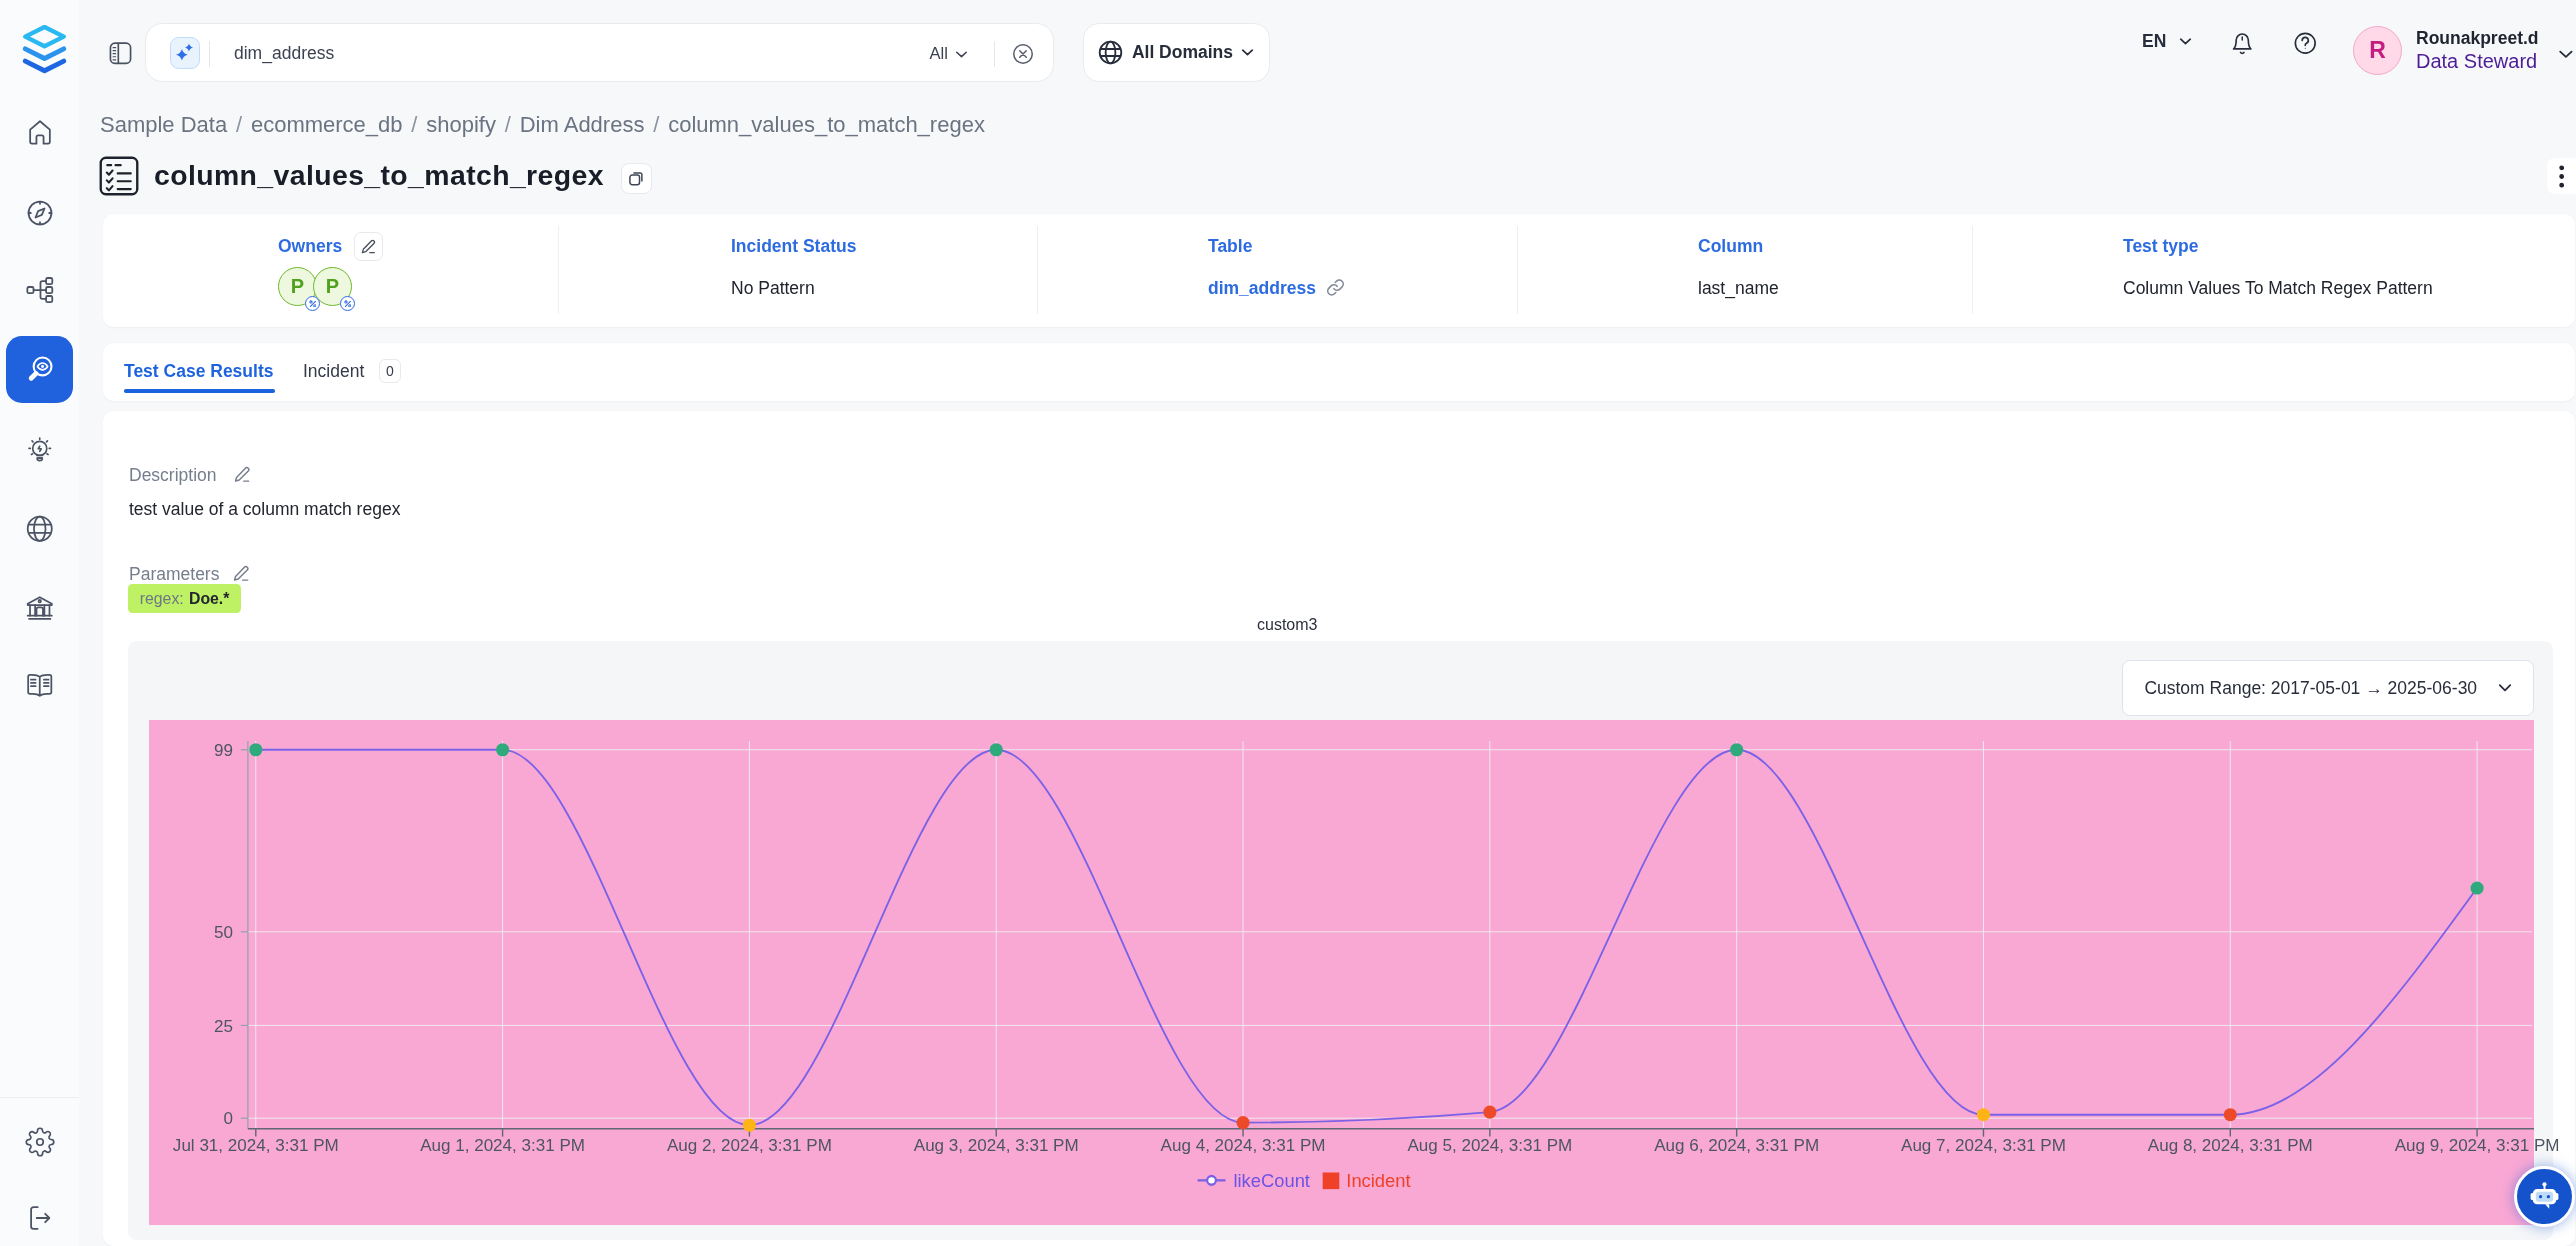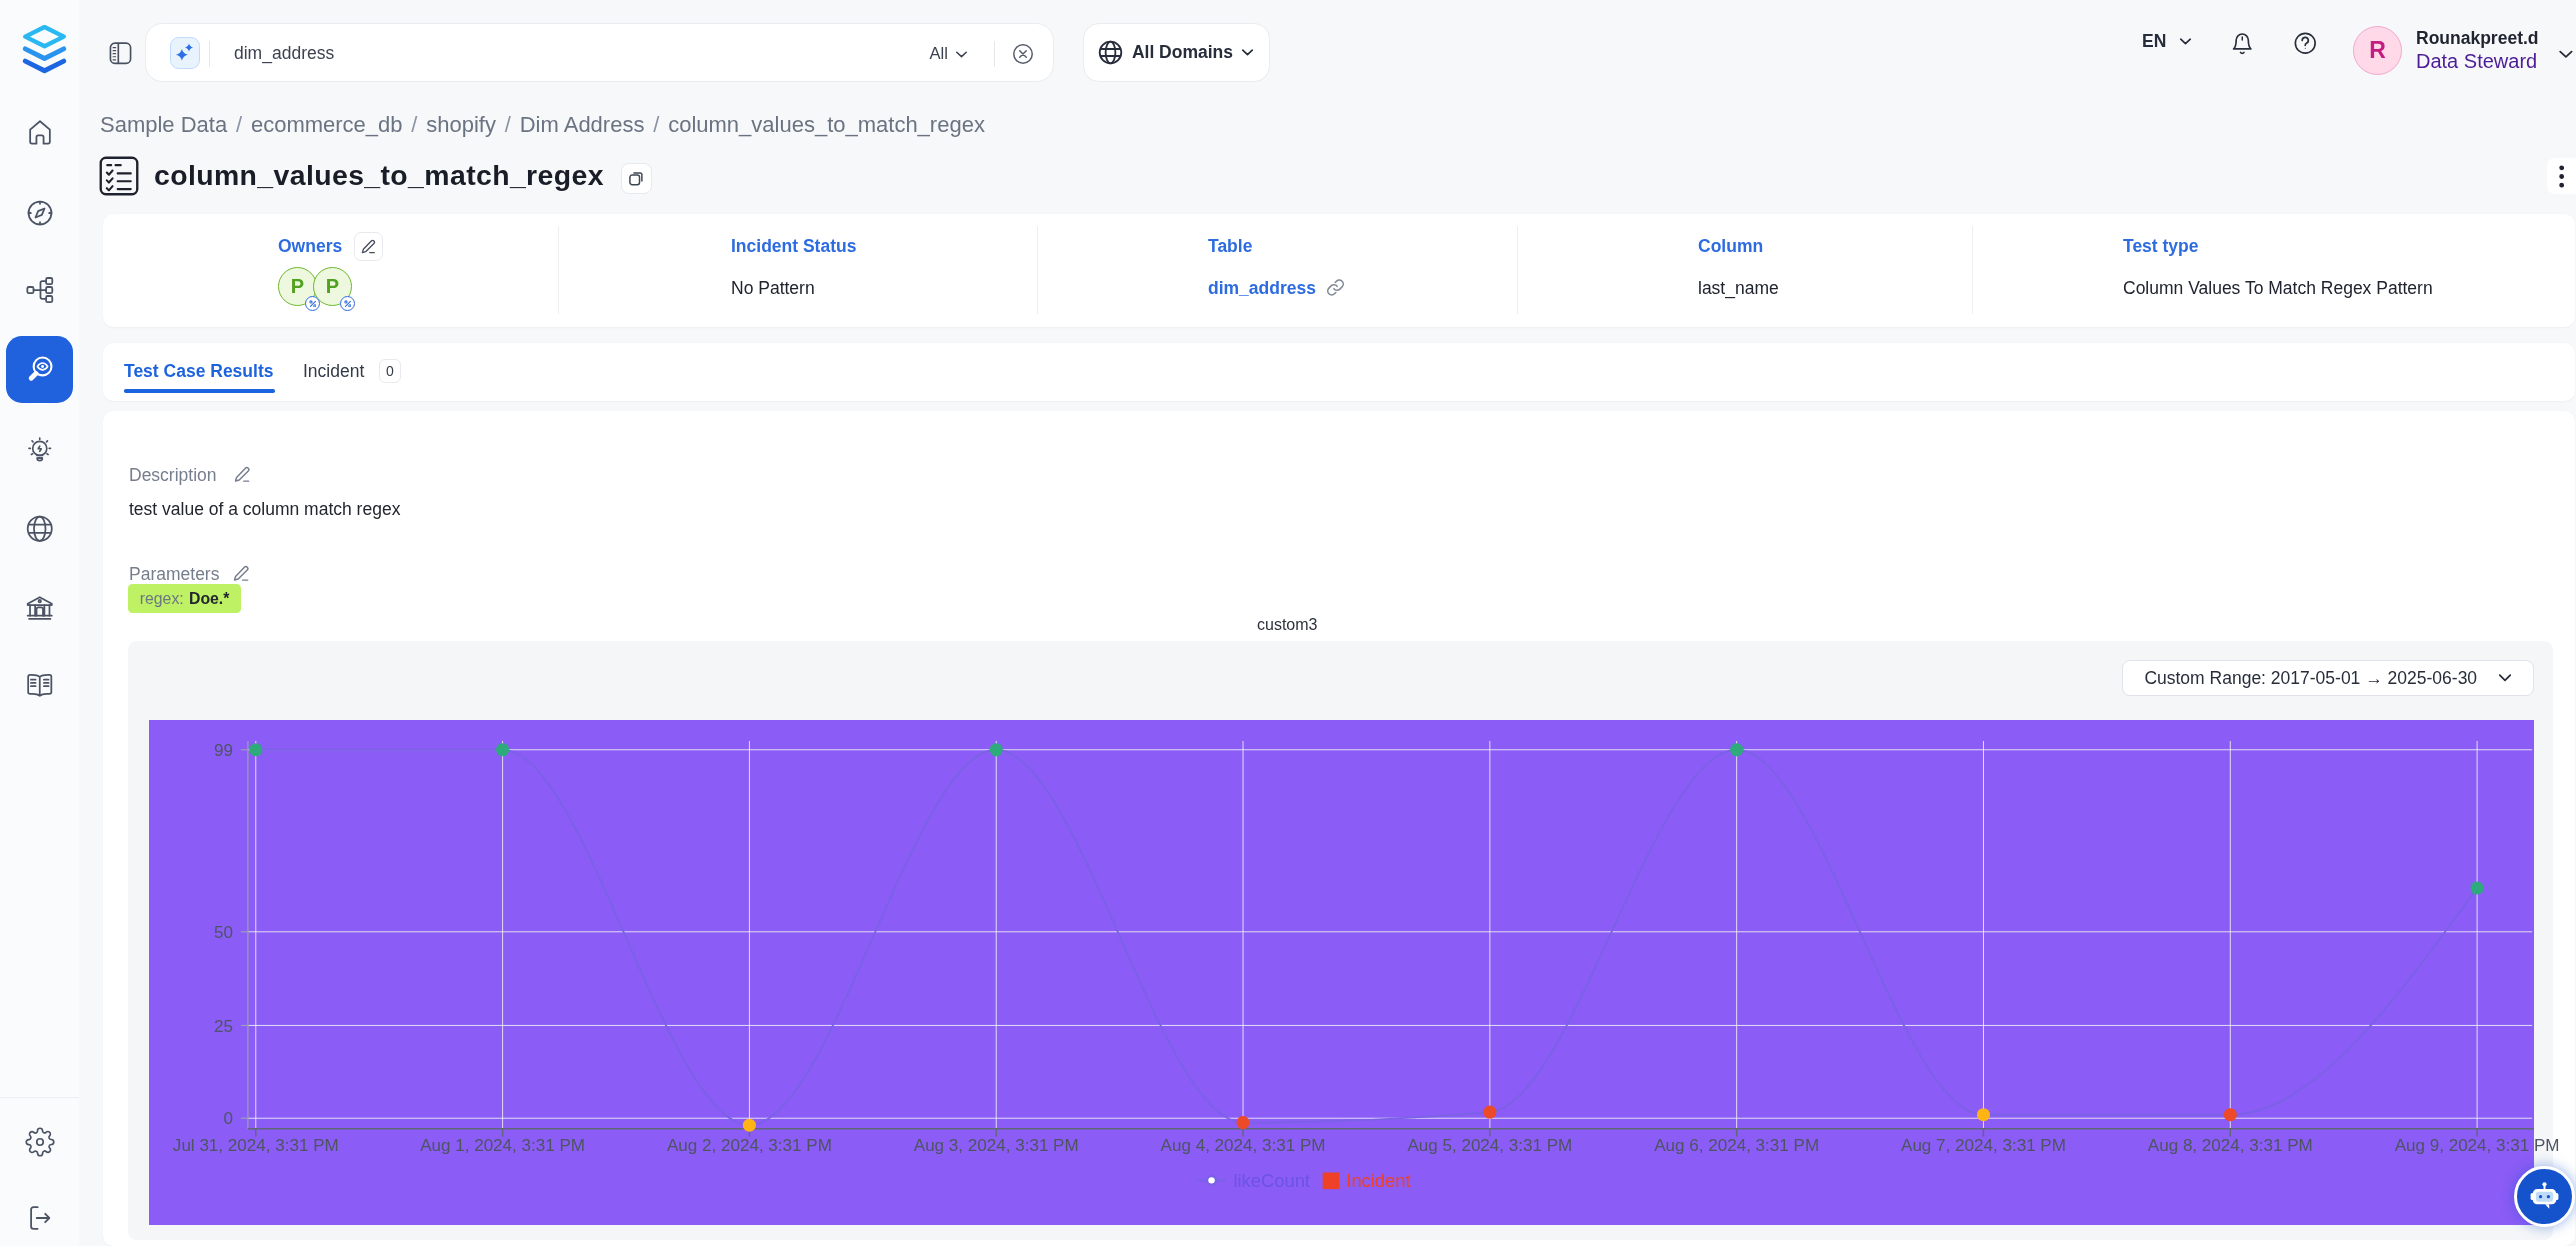--- a/index.html
+++ b/index.html
@@ -53,22 +53,22 @@
 .tab2 { position:absolute; left:200px; top:18.4px; font-size:17.5px; color:#333a47; }
 .tab2b { position:absolute; left:276px; top:15.8px; width:22px; height:24.5px; border:0.9px solid #e7e9ee; border-radius:6.1px; background:#fff; font-size:14px; color:#333a47; display:flex; align-items:center; justify-content:center; }
 
 .maincard { left:103px; top:411px; width:2472px; height:835px; box-shadow:0 0.9px 1.8px rgba(27,35,50,.04); }
 .sec-label { position:absolute; font-size:17.5px; color:#757e8d;margin-top:14px; }
 .desc-txt { position:absolute; left:26px; top:88px; font-size:17.5px; color:#23262e; }
 .chip { position:absolute; left:25.4px; top:173px; height:29px; background:#bef264; border-radius:4.4px; font-size:15.8px; color:#6d7684; display:flex; align-items:center; padding:0 11.4px; }
 .chip b { color:#23262e; font-weight:700; margin-left:5.3px; }
 .custom3 { position:absolute; left:1154px; top:205px; font-size:16px; color:#2c313c; }
 .chartbox { position:absolute; left:25.4px; top:230px; width:2425px; height:599px; background:#f5f6f8; border-radius:8.8px; }
-.range-btn { position:absolute; right:19px; top:19px; width:412px; height:36px; justify-content:space-between; background:#fff; border:0.9px solid #dfe2e8; border-radius:7.9px; display:flex; align-items:center; padding:0 21px; gap:12.3px; font-size:17.5px; color:#272d3a; }
-.plotwrap { position:absolute; left:21px; top:79px; width:2385px; height:505px; background:#8b5cf6; }
+.range-btn { position:absolute; right:19px; top:19px; width:412px; height:56px; justify-content:space-between; background:#fff; border:0.9px solid #dfe2e8; border-radius:7.9px; display:flex; align-items:center; padding:0 21px; gap:12.3px; font-size:17.5px; color:#272d3a; }
+.plotwrap { position:absolute; left:21px; top:79px; width:2385px; height:505px; background:#f9a8d4; }
 
 .bot { position:absolute; left:2514px; top:1166px; width:61px; height:61px; border-radius:50%; background:#1553cd; border:3.5px solid #fff; box-shadow:0 0 12.3px rgba(21,83,205,.45); display:flex; align-items:center; justify-content:center; z-index:9; }
 </style>
 </head>
 <body>
 <div class="sidebar"></div>
 <div class="side-sep"></div>
 <svg class="abs" style="left:20px; top:24.5px; z-index:6;" width="49" height="53" viewBox="0 0 56 60">
   <path d="M28 2 L50 13 L28 24 L6 13 Z" fill="none" stroke="#29b8f2" stroke-width="5" stroke-linejoin="round"></path>
   <path d="M6 27 L28 38 L50 27" fill="none" stroke="#2a93ee" stroke-width="5.5" stroke-linecap="round" stroke-linejoin="round"></path>

